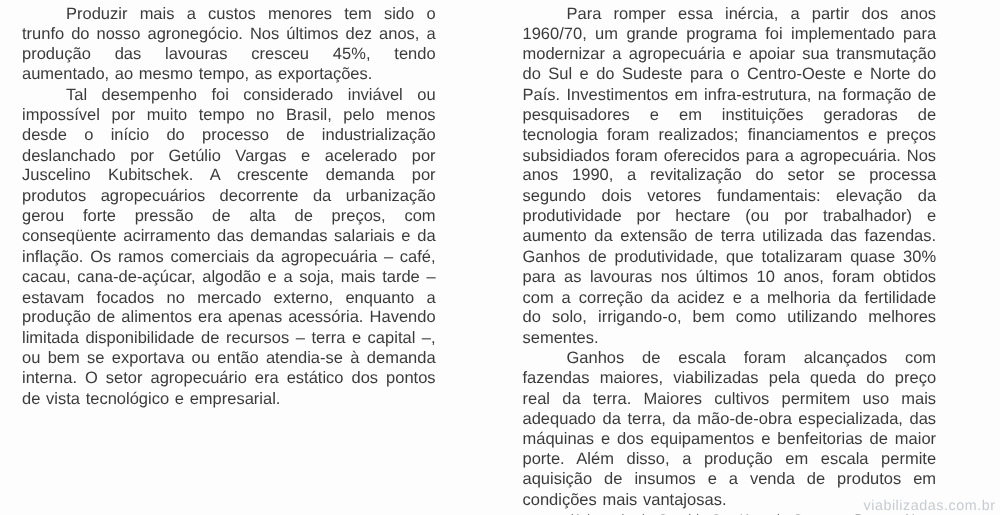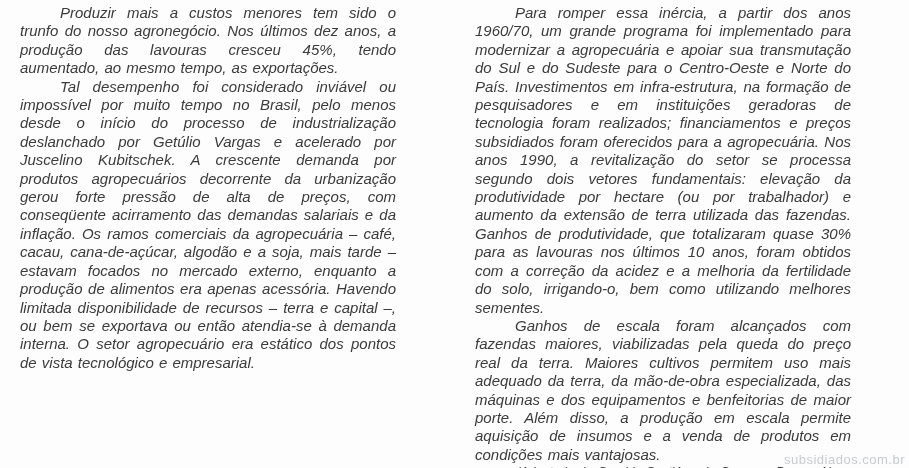--- a/index.html
+++ b/index.html
@@ -26,21 +26,20 @@
     display: flex;
     gap: 79px;
   }
   .column {
     width: 376px;
   }
   .body-par {
     margin: 0;
     font-size: 15px;
     line-height: 18.4px;
-    font-style: italic;
     text-align: justify;
     text-indent: 40px;
     color: #3b3b3b;
     word-spacing: 1px;
   }
   .citation {
     margin: 1px 0 0 42px;
     font-size: 12.5px;
     line-height: 15.6px;
     font-style: normal;
@@ -72,14 +71,14 @@
     </div>
 
     <div class="column">
       <p class="body-par">Para romper essa inércia, a partir dos anos 1960/70, um grande programa foi implementado para modernizar a agropecuária e apoiar sua transmutação do Sul e do Sudeste para o Centro-Oeste e Norte do País. Investimentos em infra-estrutura, na formação de pesquisadores e em instituições geradoras de tecnologia foram realizados; financiamentos e preços subsidiados foram oferecidos para a agropecuária. Nos anos 1990, a revitalização do setor se processa segundo dois vetores fundamentais: elevação da produtividade por hectare (ou por trabalhador) e aumento da extensão de terra utilizada das fazendas. Ganhos de produtividade, que totalizaram quase 30% para as lavouras nos últimos 10 anos, foram obtidos com a correção da acidez e a melhoria da fertilidade do solo, irrigando-o, bem como utilizando melhores sementes.</p>
       <p class="body-par">Ganhos de escala foram alcançados com fazendas maiores, viabilizadas pela queda do preço real da terra. Maiores cultivos permitem uso mais adequado da terra, da mão-de-obra especializada, das máquinas e dos equipamentos e benfeitorias de maior porte. Além disso, a produção em escala permite aquisição de insumos e a venda de produtos em condições mais vantajosas.</p>
       <p class="citation"><span>(Adaptado de Geraldo Sant'Ana de Camargo Barros, </span><span class="italic">Novo mapa do Brasil</span></p>
     </div>
 
   </div>
 
-  <div class="watermark">subsidiados.com.br</div>
+  <div class="watermark">viabilizadas.com.br</div>
 </div>
 
 </body></html>

